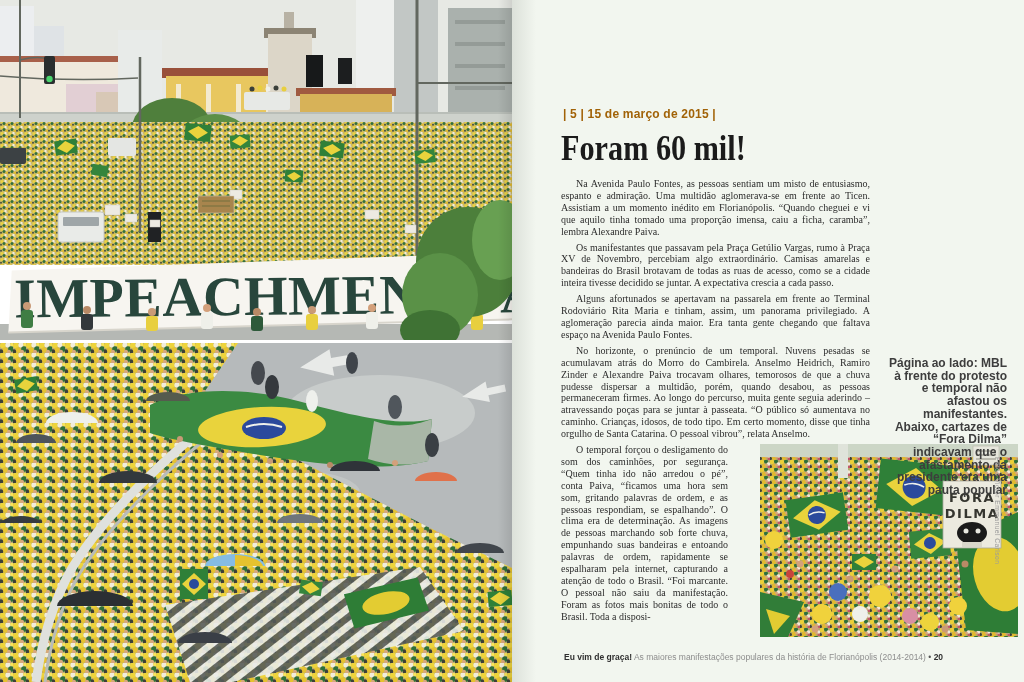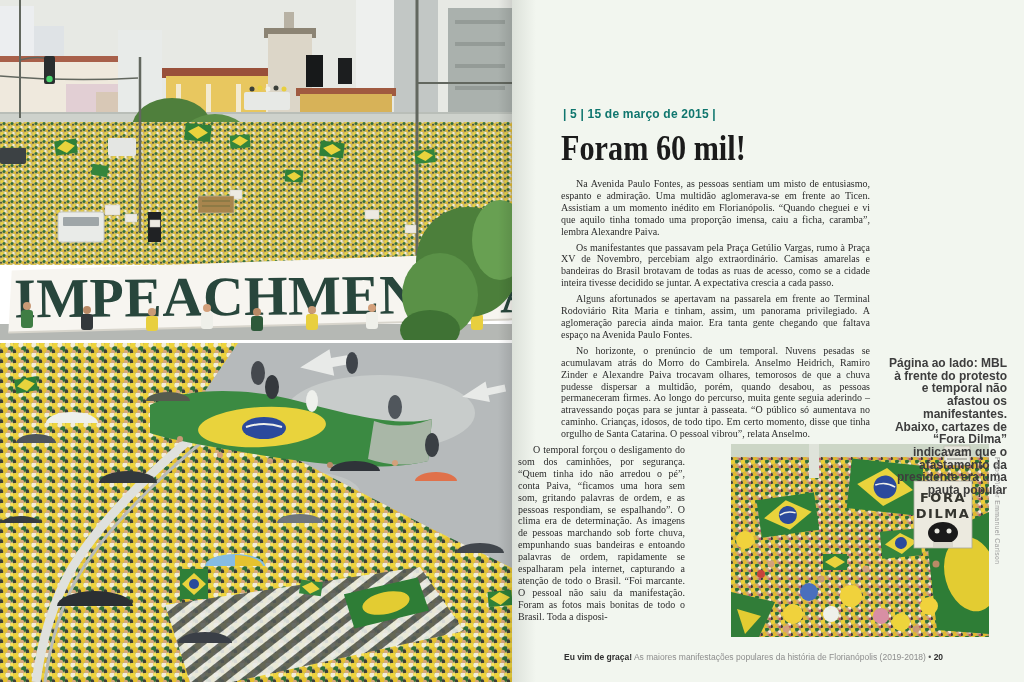--- a/index.html
+++ b/index.html
@@ -18,33 +18,33 @@
   }
   
   .page-right{position:absolute;left:512px;top:0;width:512px;height:682px;background:#f2f6ef;}
   .page-right::before{
     content:"";position:absolute;left:0;top:0;bottom:0;width:24px;
     background:linear-gradient(to right,rgba(70,80,70,.13),rgba(70,80,70,0));pointer-events:none;
   }
   .rp-content{position:absolute;left:49px;top:107px;width:440px;}
   .kicker{
     font-family:"Liberation Sans",sans-serif;font-weight:bold;font-size:12px;
-    color:#0f766e;letter-spacing:.2px;margin:0 0 7px 2px;
+    color:#a16207;letter-spacing:.2px;margin:0 0 7px 2px;
   }
   h1.headline{
     margin:0 0 10px 0;font-family:"Liberation Serif",serif;font-weight:700;
     font-size:36px;line-height:40px;color:#1b1b1b;
     transform:scaleX(.84);transform-origin:left top;white-space:nowrap;
   }
   .col-main{width:309px;}
   .col-main p, .col-narrow p{
     margin:0 0 4px 0;font-size:10px;line-height:11.9px;color:#2d2d2d;
     text-align:justify;text-indent:15px;
   }
-  .row{display:flex;align-items:flex-start;gap:27px;margin-top:3px;width:428px;justify-content:flex-end;}
+  .row{display:flex;align-items:flex-start;gap:13px;margin-top:3px;width:428px;}
   .col-narrow{width:167px;flex:0 0 167px;}
   .photo-wrap{flex:0 0 258px;width:258px;height:193px;padding-left:19px;}
   .photo-wrap svg{display:block;}
   .margin-note{
     position:absolute;right:17px;top:357px;width:119px;text-align:right;
     font-family:"Liberation Sans",sans-serif;font-weight:bold;font-size:12px;
     line-height:12.7px;color:#3d3d3d;
   }
   .photo-credit{
     position:absolute;left:482px;top:457px;
@@ -432,16 +432,16 @@
           </svg>
         </div>
       </div>
     </div>
 
     <aside class="margin-note">Página ao lado: MBL à frente do protesto e temporal não afastou os manifestantes. Abaixo, cartazes de “Fora Dilma” indicavam que o afastamento da presidente era uma pauta popular</aside>
 
     <div class="photo-credit">Fotos Victor Emmanuel Carlson</div>
 
     <div class="page-footer">
-      <span class="ft-title">Eu vim de graça!</span><span class="ft-sub"> As maiores manifestações populares da história de Florianópolis (2019-2018) </span><span class="ft-sep">•</span>&nbsp;<span class="ft-page">20</span>
+      <span class="ft-title">Eu vim de graça!</span><span class="ft-sub"> As maiores manifestações populares da história de Florianópolis (2014-2014) </span><span class="ft-sep">•</span>&nbsp;<span class="ft-page">20</span>
     </div>
   </div>
 </div>
 
 </body></html>

